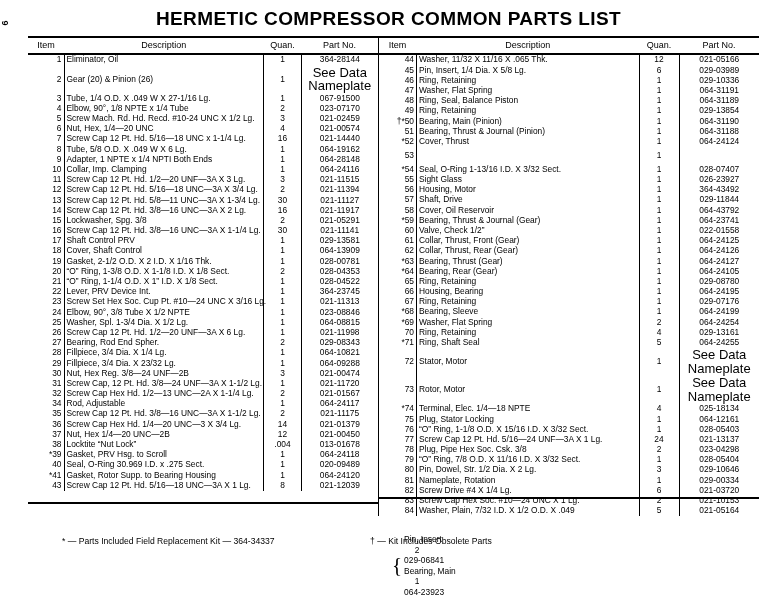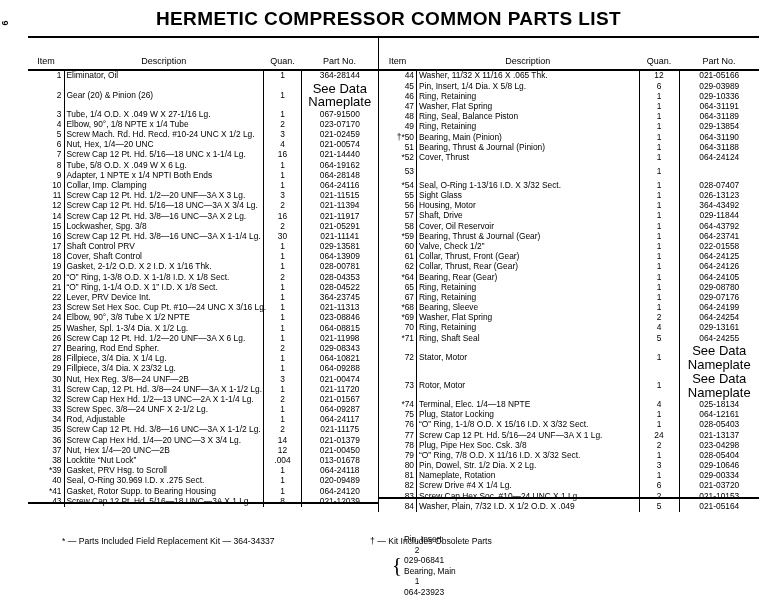--- a/index.html
+++ b/index.html
@@ -58,21 +58,21 @@
     table-layout: fixed;
     font-size: 8.2px;
   }
   table.parts.left  { width: 350px; }
   table.parts.right { width: 381px; }
 
   table.parts thead th {
     font-weight: normal;
     font-size: 9px;
     text-align: center;
-    padding: 18px 2px 3px 2px;
+    padding: 2px 2px 3px 2px;
     border-bottom: 2.5px solid #000;
     border-top: 2.5px solid #000;
     vertical-align: middle;
   }
   table.parts th.c-item { width: 32px; }
   table.parts th.c-desc { }
   table.parts th.c-quan { width: 34px; }
   table.parts th.c-part { width: 72px; }
 
   table.parts.right th.c-item { width: 34px; }
@@ -263,20 +263,26 @@
             <td class="quan">3</td>
             <td class="part">021-11515</td>
           </tr>
           <tr>
             <td class="item">12</td>
             <td class="desc">Screw Cap 12 Pt. Hd. 5/16—18 UNC—3A X 3/4 Lg.</td>
             <td class="quan">2</td>
             <td class="part">021-11394</td>
           </tr>
           <tr>
+            <td class="item">13</td>
+            <td class="desc">Screw Cap 12 Pt. Hd. 5/8—11 UNC—3A X 1-3/4 Lg.</td>
+            <td class="quan">30</td>
+            <td class="part">021-11127</td>
+          </tr>
+          <tr>
             <td class="item">14</td>
             <td class="desc">Screw Cap 12 Pt. Hd. 3/8—16 UNC—3A X 2 Lg.</td>
             <td class="quan">16</td>
             <td class="part">021-11917</td>
           </tr>
           <tr>
             <td class="item">15</td>
             <td class="desc">Lockwasher, Spg. 3/8</td>
             <td class="quan">2</td>
             <td class="part">021-05291</td>
@@ -375,26 +381,20 @@
             <td class="item">31</td>
             <td class="desc">Screw Cap, 12 Pt. Hd. 3/8—24 UNF—3A X 1-1/2 Lg.</td>
             <td class="quan">1</td>
             <td class="part">021-11720</td>
           </tr>
           <tr>
             <td class="item">32</td>
             <td class="desc">Screw Cap Hex Hd. 1/2—13 UNC—2A X 1-1/4 Lg.</td>
             <td class="quan">2</td>
             <td class="part">021-01567</td>
-          </tr>
-          <tr>
-            <td class="item">33</td>
-            <td class="desc">Screw Spec. 3/8—24 UNF X 2-1/2 Lg.</td>
-            <td class="quan">1</td>
-            <td class="part">064-09287</td>
           </tr>
           <tr>
             <td class="item">34</td>
             <td class="desc">Rod, Adjustable</td>
             <td class="quan">1</td>
             <td class="part">064-24117</td>
           </tr>
           <tr>
             <td class="item">35</td>
             <td class="desc">Screw Cap 12 Pt. Hd. 3/8—16 UNC—3A X 1-1/2 Lg.</td>
@@ -521,21 +521,21 @@
           <tr>
             <td class="item">*54</td>
             <td class="desc">Seal, O-Ring 1-13/16 I.D. X 3/32 Sect.</td>
             <td class="quan">1</td>
             <td class="part">028-07407</td>
           </tr>
           <tr>
             <td class="item">55</td>
             <td class="desc">Sight Glass</td>
             <td class="quan">1</td>
-            <td class="part">026-13123</td>
+            <td class="part">026-23927</td>
           </tr>
           <tr>
             <td class="item">56</td>
             <td class="desc">Housing, Motor</td>
             <td class="quan">1</td>
             <td class="part">364-43492</td>
           </tr>
           <tr>
             <td class="item">57</td>
             <td class="desc">Shaft, Drive</td>
@@ -566,30 +566,42 @@
             <td class="quan">1</td>
             <td class="part">064-24125</td>
           </tr>
           <tr>
             <td class="item">62</td>
             <td class="desc">Collar, Thrust, Rear (Gear)</td>
             <td class="quan">1</td>
             <td class="part">064-24126</td>
           </tr>
           <tr>
+            <td class="item">*63</td>
+            <td class="desc">Bearing, Thrust (Gear)</td>
+            <td class="quan">1</td>
+            <td class="part">064-24127</td>
+          </tr>
+          <tr>
             <td class="item">*64</td>
             <td class="desc">Bearing, Rear (Gear)</td>
             <td class="quan">1</td>
             <td class="part">064-24105</td>
           </tr>
           <tr>
             <td class="item">65</td>
             <td class="desc">Ring, Retaining</td>
             <td class="quan">1</td>
             <td class="part">029-08780</td>
+          </tr>
+          <tr>
+            <td class="item">66</td>
+            <td class="desc">Housing, Bearing</td>
+            <td class="quan">1</td>
+            <td class="part">064-24195</td>
           </tr>
           <tr>
             <td class="item">67</td>
             <td class="desc">Ring, Retaining</td>
             <td class="quan">1</td>
             <td class="part">029-07176</td>
           </tr>
           <tr>
             <td class="item">*68</td>
             <td class="desc">Bearing, Sleeve</td>

